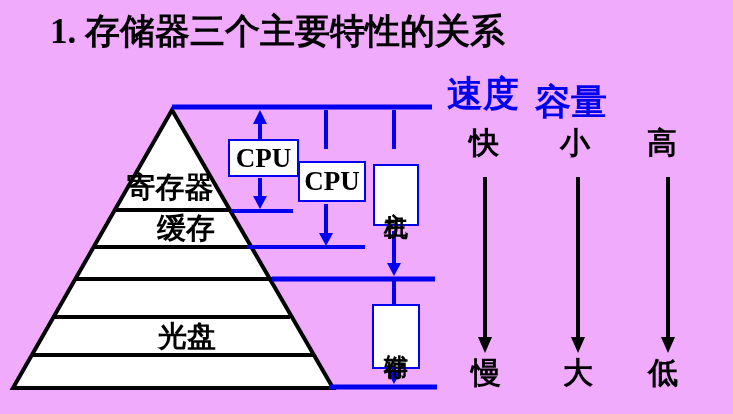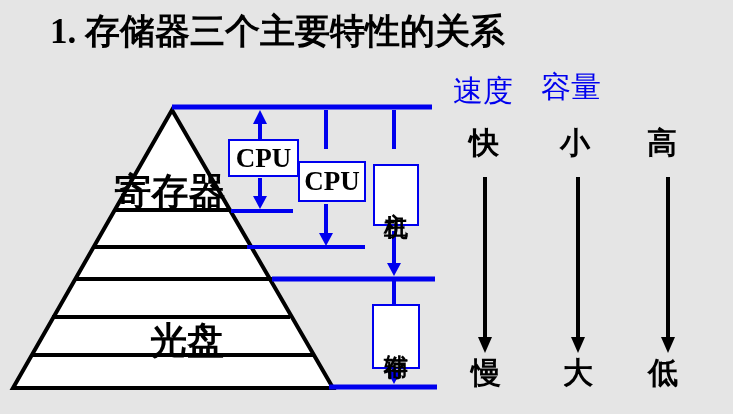--- a/index.html
+++ b/index.html
@@ -1,39 +1,39 @@
 <!DOCTYPE html>
 <html><head>
 <meta charset="utf-8">
 <style>
   html, body { margin: 0; padding: 0; background: #fff; }
   #stage {
     position: relative;
     width: 733px;
     height: 414px;
-    background: #e5e5e5;
+    background: #f0abfc;
     font-family: "Liberation Serif", "DejaVu Serif", serif;
     overflow: hidden;
   }
   #diagram-svg { position: absolute; left: 0; top: 0; }
 
   .page-title {
     position: absolute;
     left: 50px;
     top: 8px;
     font-size: 35px;
     font-weight: bold;
     color: #000;
     white-space: nowrap;
   }
 
   .lvl-label {
     position: absolute;
     transform: translateX(-50%);
-    font-size: 37px;
+    font-size: 29px;
     font-weight: bold;
     color: #000;
     line-height: 1;
     white-space: nowrap;
   }
 
   .blue-box {
     position: absolute;
     border: 2px solid #0000ee;
     background: #ffffff;
@@ -47,22 +47,22 @@
     font-size: 24px; font-weight: bold; color: #000;
     writing-mode: vertical-rl;
     text-orientation: upright;
     letter-spacing: 2px;
     line-height: 1;
   }
 
   .col-header {
     position: absolute;
     transform: translateX(-50%);
-    font-size: 30px;
-    font-weight: normal;
+    font-size: 36px;
+    font-weight: bold;
     color: #0000ee;
     line-height: 1;
     white-space: nowrap;
   }
   .col-char {
     position: absolute;
     transform: translateX(-50%);
     font-size: 30px;
     font-weight: bold;
     color: #000;
@@ -133,29 +133,30 @@
       <g>
         <line x1="668" y1="177" x2="668" y2="339" stroke="#000" stroke-width="4"></line>
         <polygon points="668,353 661,337 675,337" fill="#000"></polygon>
       </g>
     </g>
   </svg>
 
   <div class="page-title">1. 存储器三个主要特性的关系</div>
 
   <div class="lvl-label" style="left:170px; top:173px;">寄存器</div>
+  <div class="lvl-label" style="left:186px; top:214px;">缓存</div>
   <div class="lvl-label" style="left:187px; top:322px;">光盘</div>
 
   <div class="blue-box cpu-box" style="left:228px; top:139px; width:71px; height:38px;">CPU</div>
   <div class="blue-box cpu-box" style="left:298px; top:161px; width:68px; height:41px;">CPU</div>
   <div class="blue-box vert-box" style="left:373px; top:164px; width:46px; height:62px;">主机</div>
   <div class="blue-box vert-box" style="left:372px; top:304px; width:48px; height:65px;">辅存</div>
 
   <div class="col-header" style="left:483px; top:76px;">速度</div>
-  <div class="col-header" style="left:571px; top:72px;">容量</div>
+  <div class="col-header" style="left:571px; top:84px;">容量</div>
 
   <div class="col-char" style="left:484px; top:128px;">快</div>
   <div class="col-char" style="left:575px; top:128px;">小</div>
   <div class="col-char" style="left:662px; top:128px;">高</div>
 
   <div class="col-char" style="left:486px; top:358px;">慢</div>
   <div class="col-char" style="left:578px; top:358px;">大</div>
   <div class="col-char" style="left:663px; top:358px;">低</div>
 
 </div>

